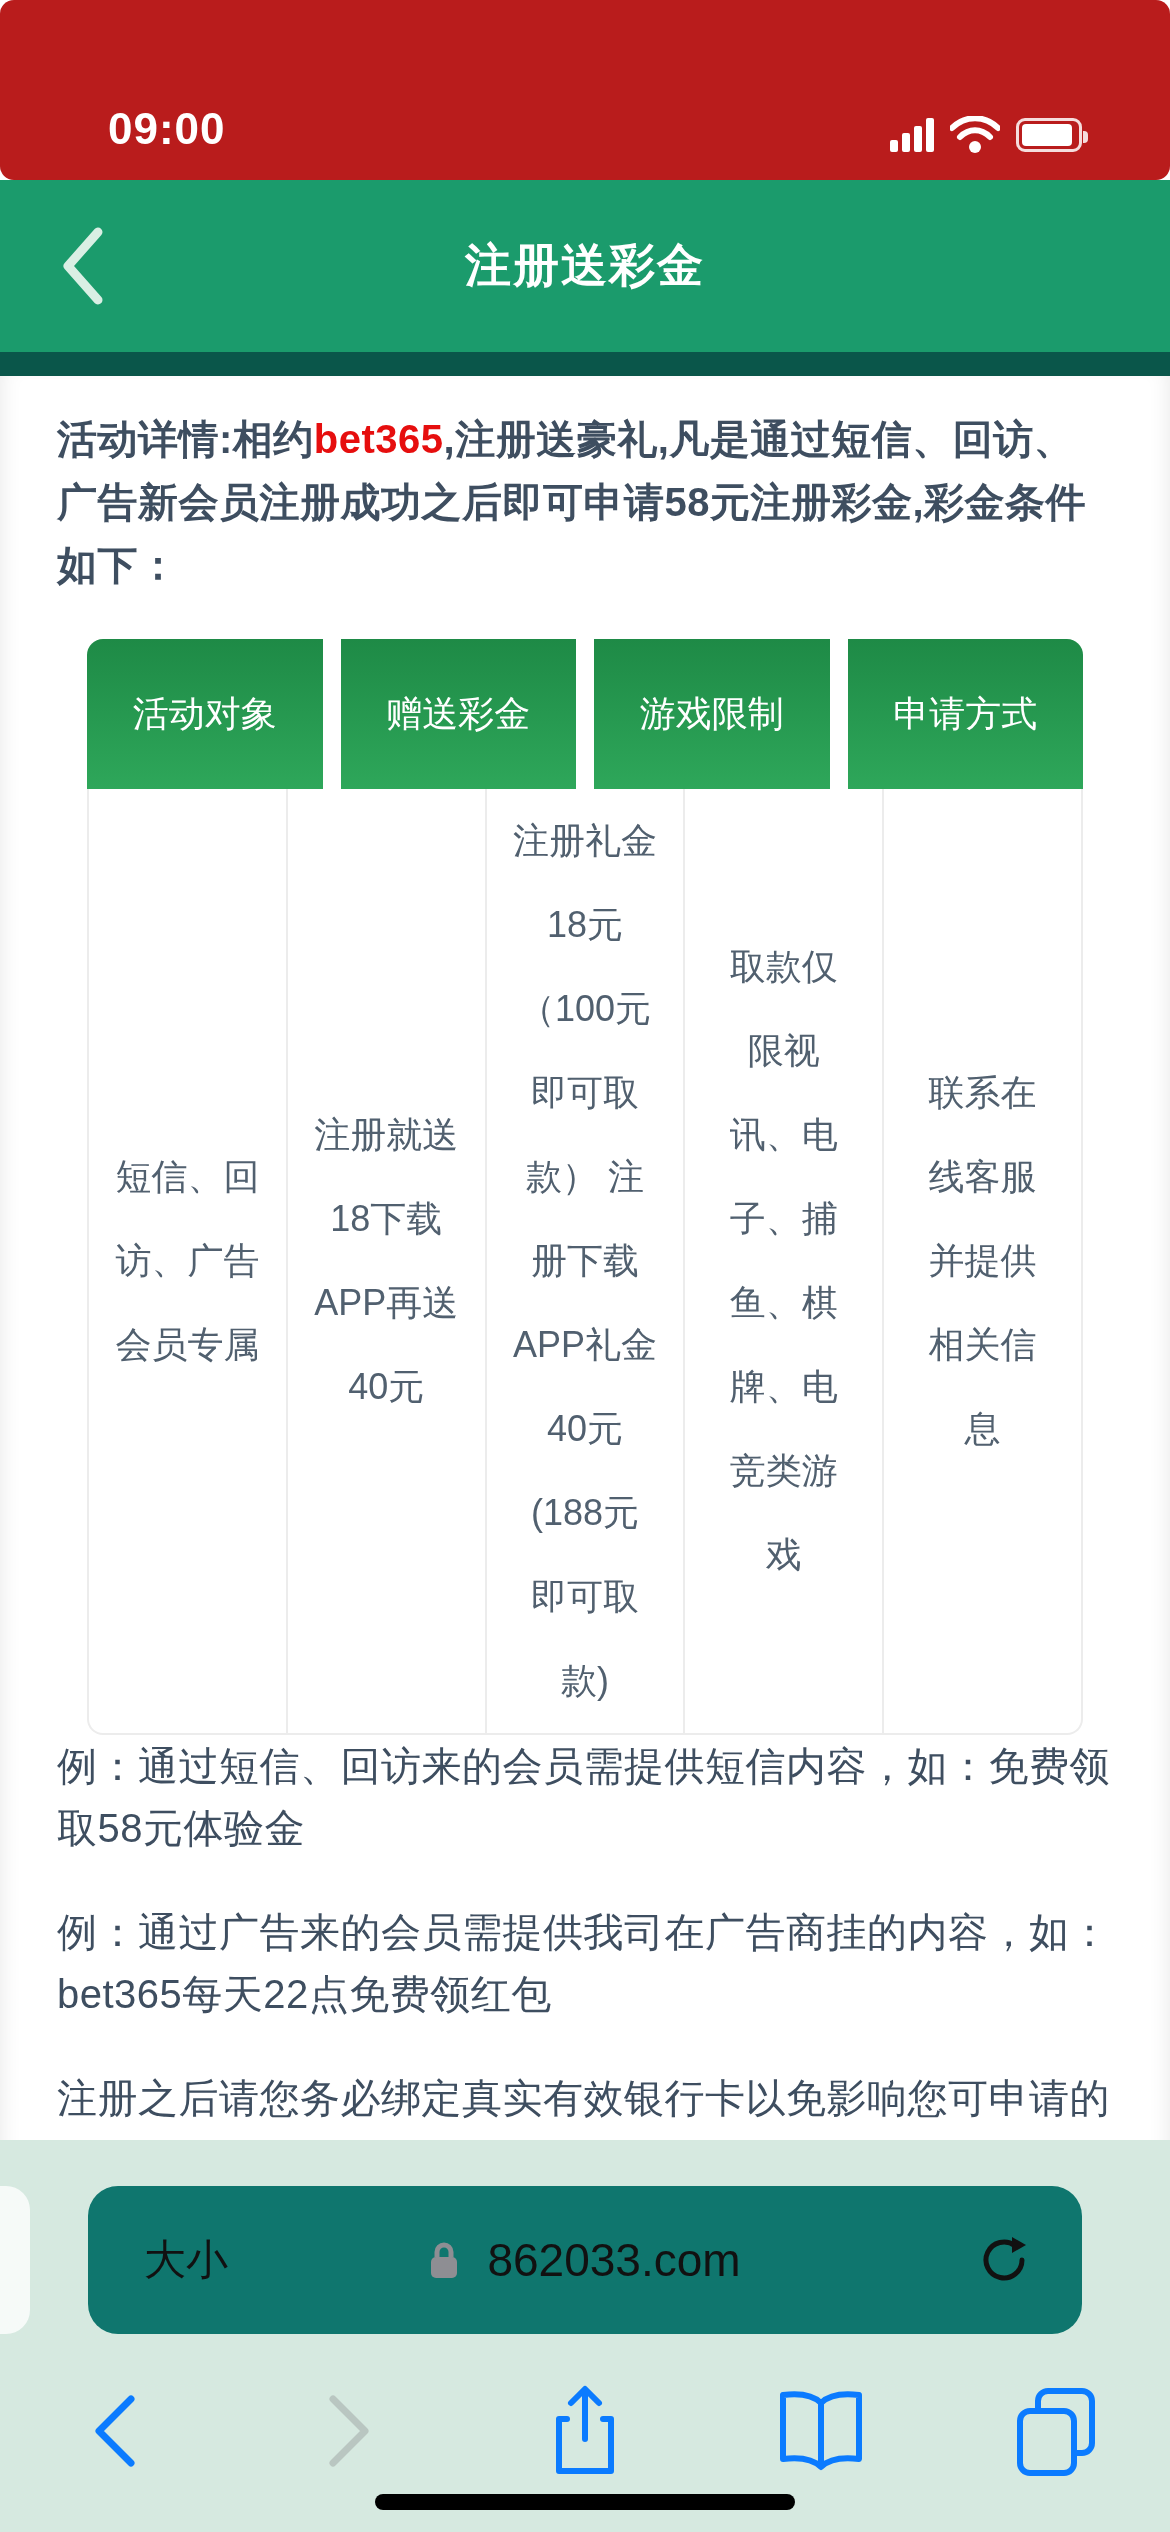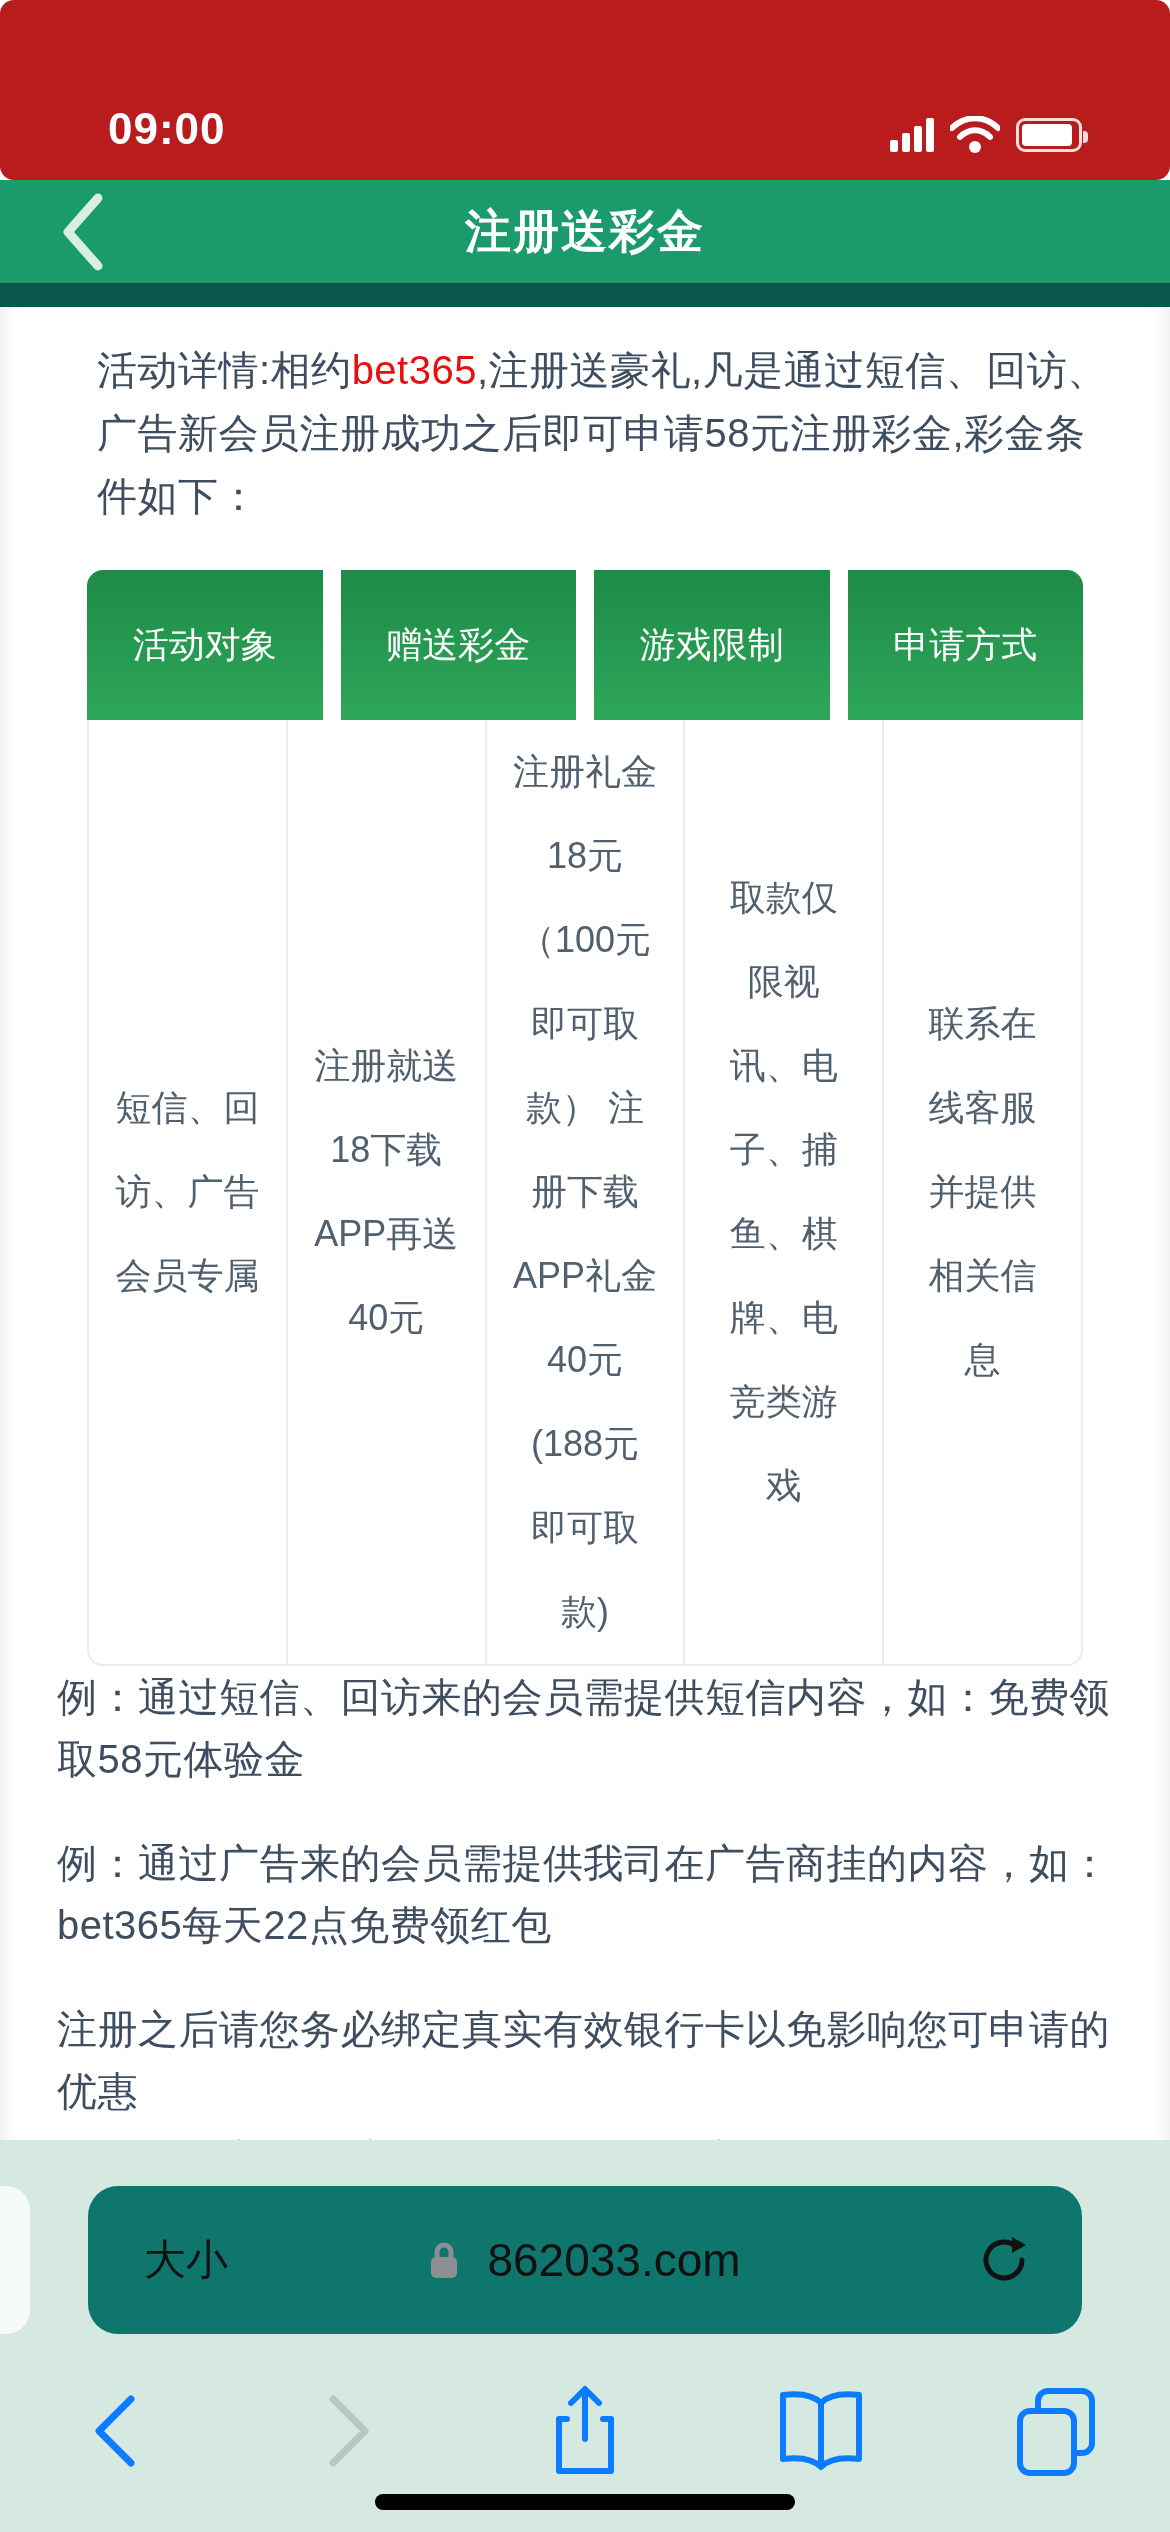--- a/index.html
+++ b/index.html
@@ -24,35 +24,35 @@
   .sig i:nth-child(1){height:12px;} .sig i:nth-child(2){height:19px;}
   .sig i:nth-child(3){height:26px;} .sig i:nth-child(4){height:34px;}
   .batt { position:relative; width:66px; height:34px; border:3px solid rgba(255,255,255,.85);
     border-radius:9px; padding:3px; }
   .batt b { display:block; height:100%; width:92%; background:#fff; border-radius:4px; }
   .batt:after { content:""; position:absolute; right:-9px; top:10px; width:5px; height:12px;
     background:rgba(255,255,255,.85); border-radius:0 4px 4px 0; }
 
   
   .navbar {
-    height:103px; background:#1B9B6C; display:flex; align-items:center; justify-content:center;
+    height:172px; background:#1B9B6C; display:flex; align-items:center; justify-content:center;
     position:relative;
   }
   .nav-back { position:absolute; left:52px; top:50%; transform:translateY(-50%);
     width:60px; height:90px; display:flex; align-items:center; justify-content:center; cursor:pointer; }
   .nav-title { color:#ffffff; font-size:46px; font-weight:700; letter-spacing:2px; }
   .darkstrip { height:24px; background:#0A564A; }
 
   
   .content {
     background:#ffffff; padding:0 57px;
     box-shadow: inset 16px 0 22px -16px rgba(0,0,0,.10), inset -16px 0 22px -16px rgba(0,0,0,.10);
   }
-  .intro { padding-top:32px; font-size:40px; line-height:63px; font-weight:400;
-    color:#3E4E60; letter-spacing:0.5px;margin-left:40px; }
+  .intro { padding-top:32px; font-size:40px; line-height:63px; font-weight:700;
+    color:#3E4E60; letter-spacing:0.5px; }
   .intro .hl { color:#E60E0E; }
 
   
   .promo-table { margin:42px 30px 0 30px; }
   .thead { display:flex; gap:18px; }
   .th {
     flex:1; height:150px; display:flex; align-items:center; justify-content:center;
     background:linear-gradient(180deg,#1E8A46 0%,#2EA75A 100%);
     color:#fff; font-size:36px; font-weight:500; text-align:center;
     line-height:48px; white-space:pre-line;

